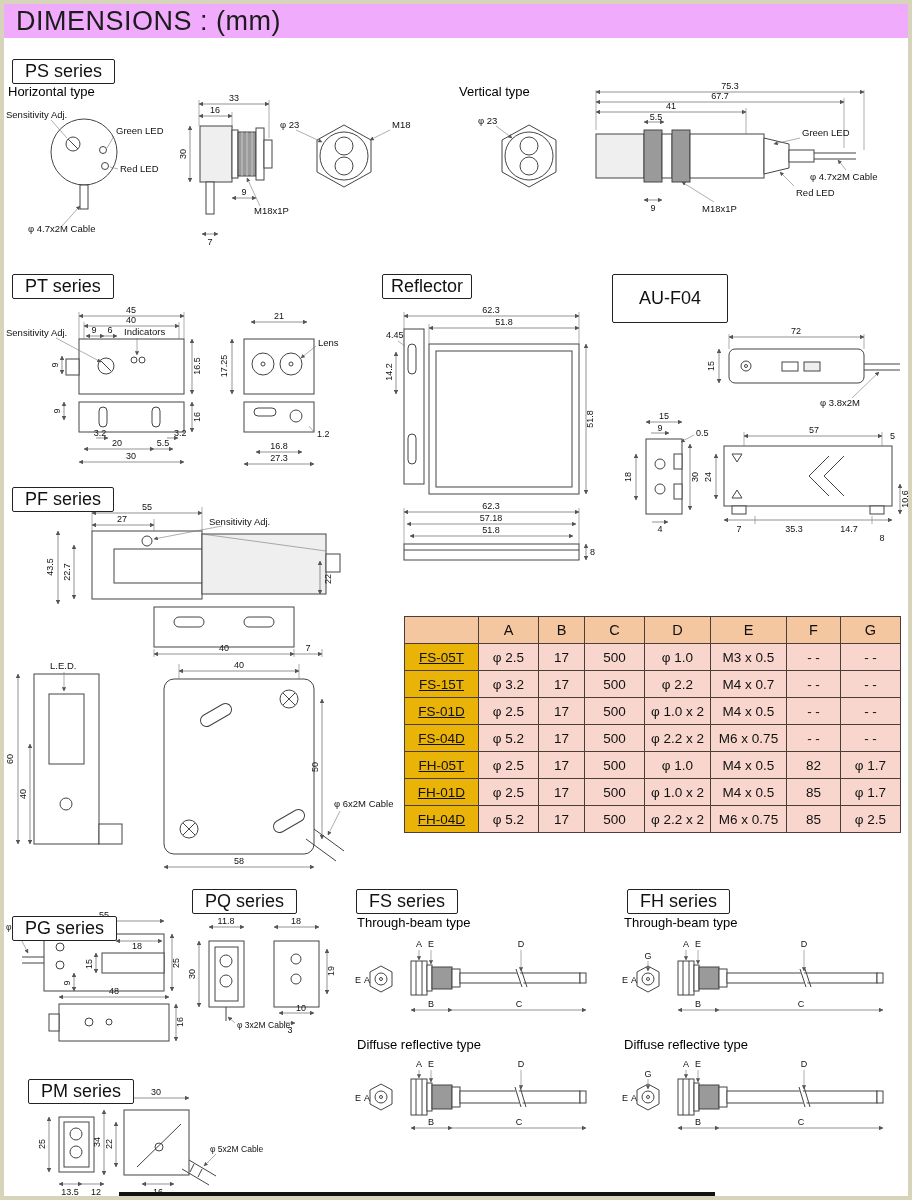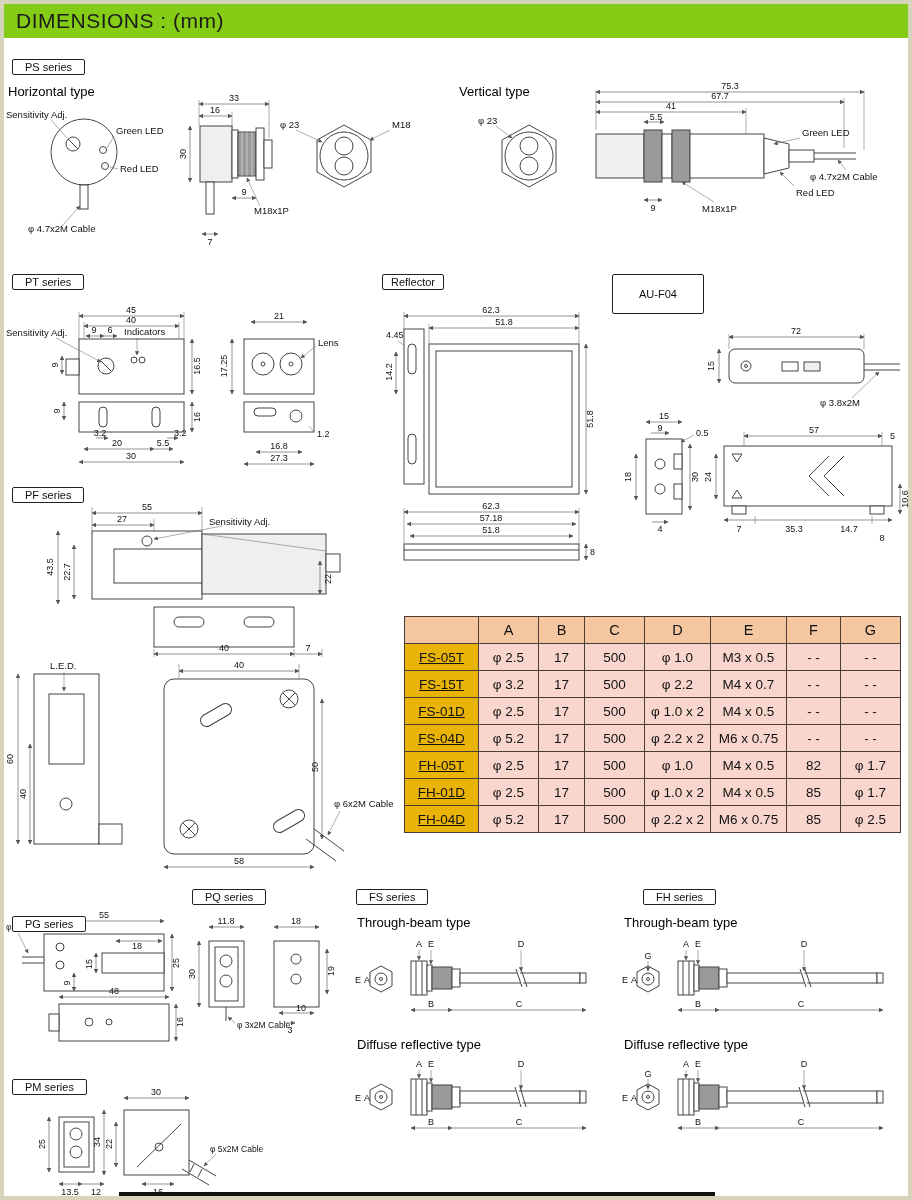--- a/index.html
+++ b/index.html
@@ -1,23 +1,23 @@
 <!DOCTYPE html>
 <html><head>
 <meta charset="utf-8">
 <style>
   * { margin:0; padding:0; box-sizing:border-box; }
   body { font-family:"Liberation Sans", sans-serif; background:#e9e8dc; }
   .page { position:relative; width:912px; height:1200px; background:#fff;
           border:4px solid #d6d5bc; overflow:hidden; }
   .header-band { position:absolute; left:0; top:0; width:904px; height:34px;
-          background:#84cc16; display:flex; align-items:center; padding-left:12px;
-          font-size:21px; color:#1c1c1c; letter-spacing:.5px; }
+          background:#f0abfc; display:flex; align-items:center; padding-left:12px;
+          font-size:27px; color:#1c1c1c; letter-spacing:.5px; }
   .series-label { position:absolute; border:1.4px solid #222; border-radius:2px;
-          background:#fff; font-size:11px; color:#111; padding:1px 12px;
+          background:#fff; font-size:18px; color:#111; padding:1px 12px;
           white-space:nowrap; z-index:5;text-align:center; }
   .abs { position:absolute; }
   
   svg text { font-family:"Liberation Sans", sans-serif; fill:#111; }
   .s  { stroke:#444; fill:none; stroke-width:1; }
   .sf { stroke:#444; fill:#fff; stroke-width:1; }
   .sl { stroke:#444; fill:#efefef; stroke-width:1; }
   .sg { stroke:#444; fill:#9a9a9a; stroke-width:1; }
   .dl { stroke:#666; stroke-width:.7; fill:none; }
   .ld { stroke:#777; stroke-width:.6; fill:none; }
@@ -54,22 +54,22 @@
   </div>
 
   <div class="series-label" style="left:8px;top:55px">PS series</div>
   <div class="series-label" style="left:8px;top:270px">PT series</div>
   <div class="series-label" style="left:378px;top:270px;padding:1px 8px">Reflector</div>
   <div class="series-label" style="left:608px;top:270px;padding:13px 26px">AU-F04</div>
   <div class="series-label" style="left:8px;top:483px">PF series</div>
   <div class="series-label" style="left:8px;top:912px">PG series</div>
   <div class="series-label" style="left:188px;top:885px">PQ series</div>
   <div class="series-label" style="left:352px;top:885px">FS series</div>
-  <div class="series-label" style="left:639px;top:885px">FH series</div>
-  <div class="series-label" style="left:8px;top:1075px">PM series</div>
+  <div class="series-label" style="left:623px;top:885px">FH series</div>
+  <div class="series-label" style="left:24px;top:1075px">PM series</div>
 
   <svg class="abs" style="left:0;top:78px" width="912" height="182" viewBox="0 0 912 182">
     <text class="ttl" x="4" y="14">Horizontal type</text>
     <g>
       <circle cx="80" cy="70" r="33" class="sf"></circle>
       <circle cx="69" cy="62" r="7" class="s"></circle>
       <line x1="64" y1="57" x2="74" y2="67" class="s"></line>
       <circle cx="99" cy="68" r="3.5" class="s"></circle>
       <circle cx="101" cy="84" r="3.5" class="s"></circle>
       <rect x="76" y="103" width="8" height="24" class="sf"></rect>

